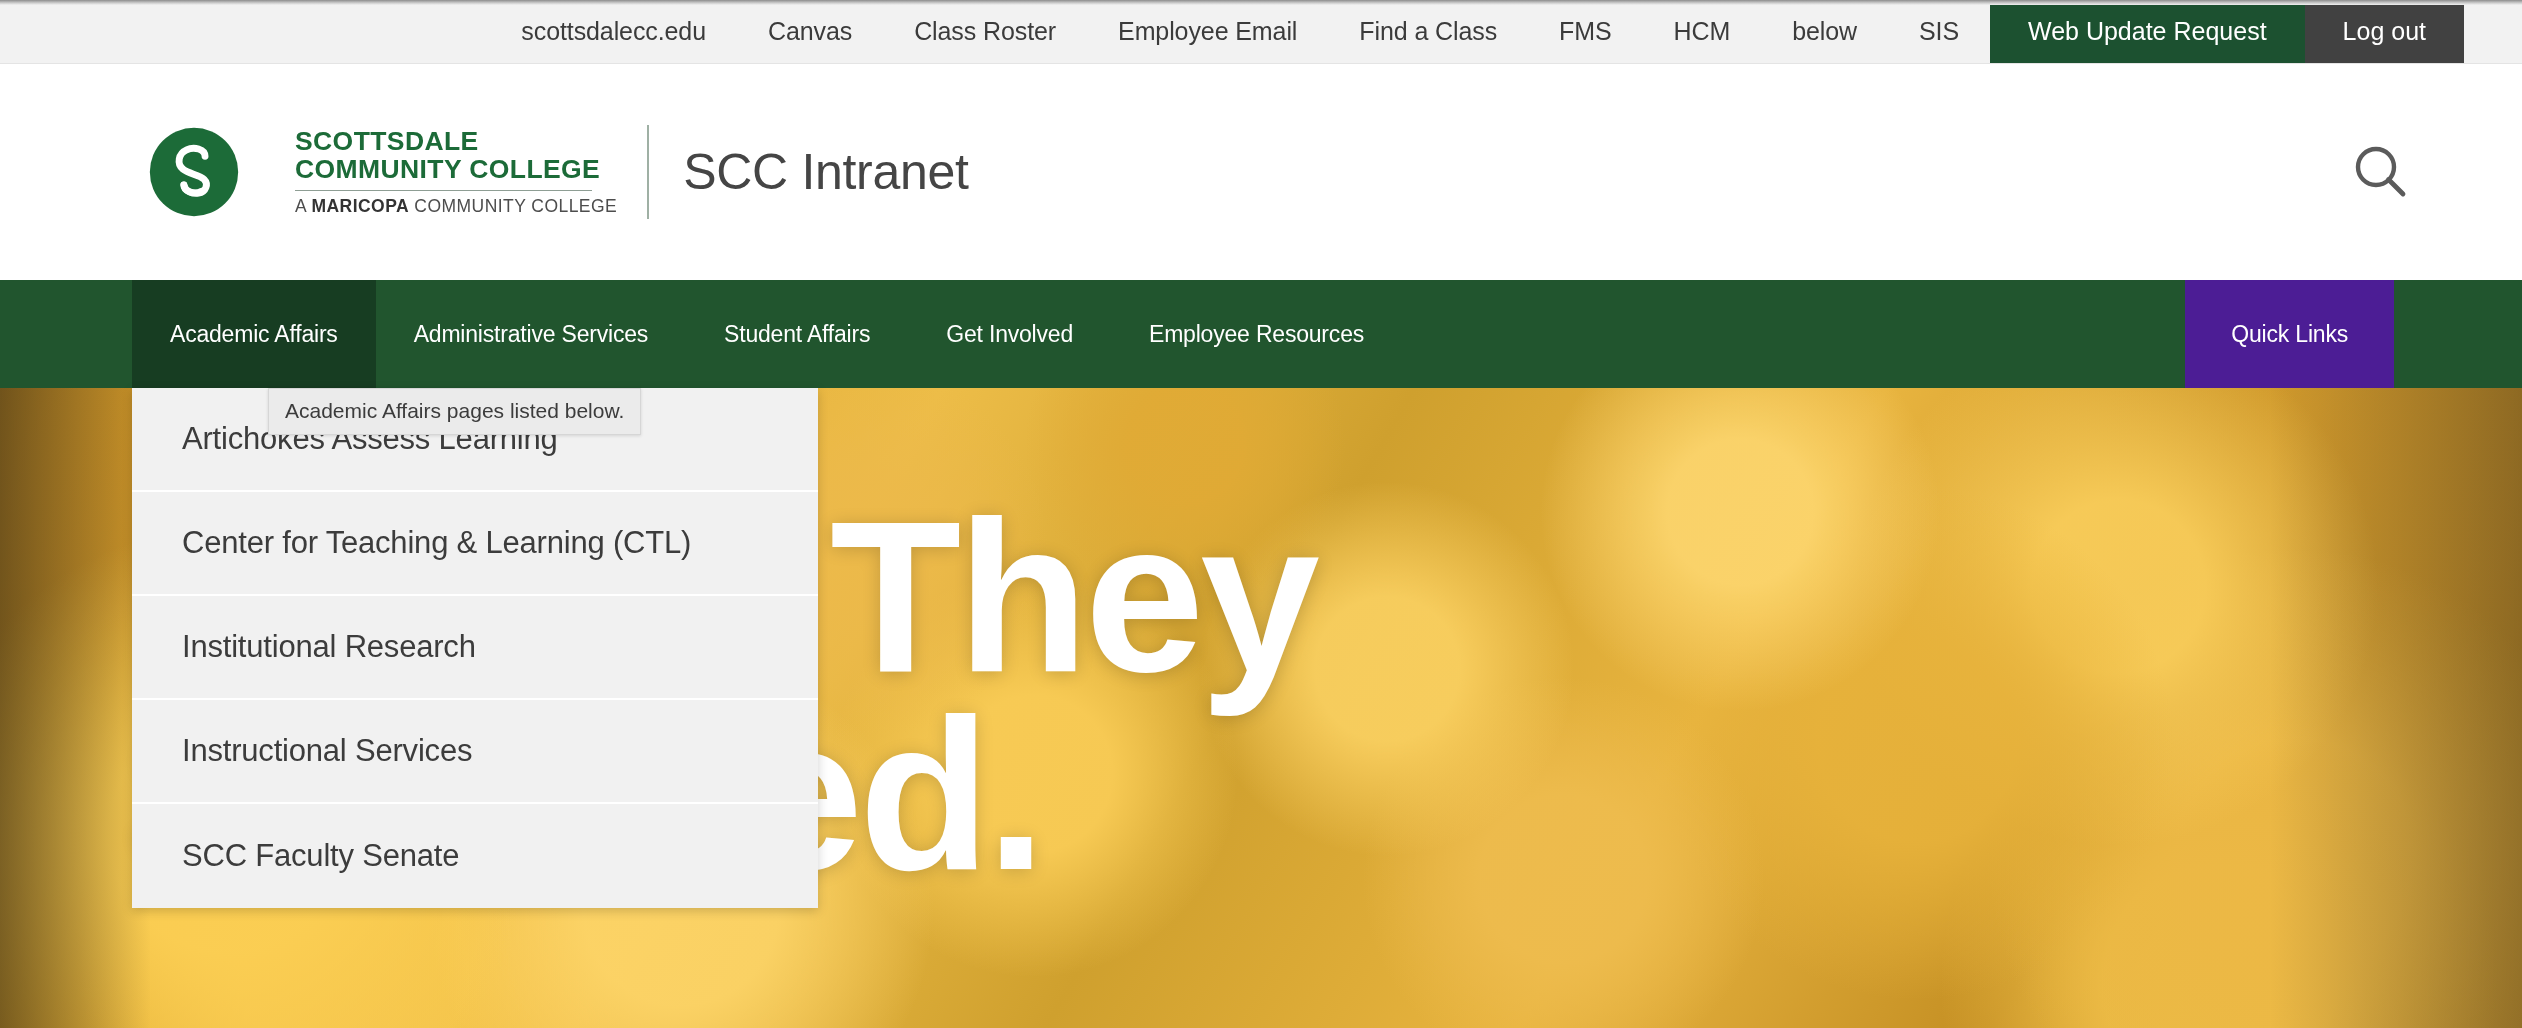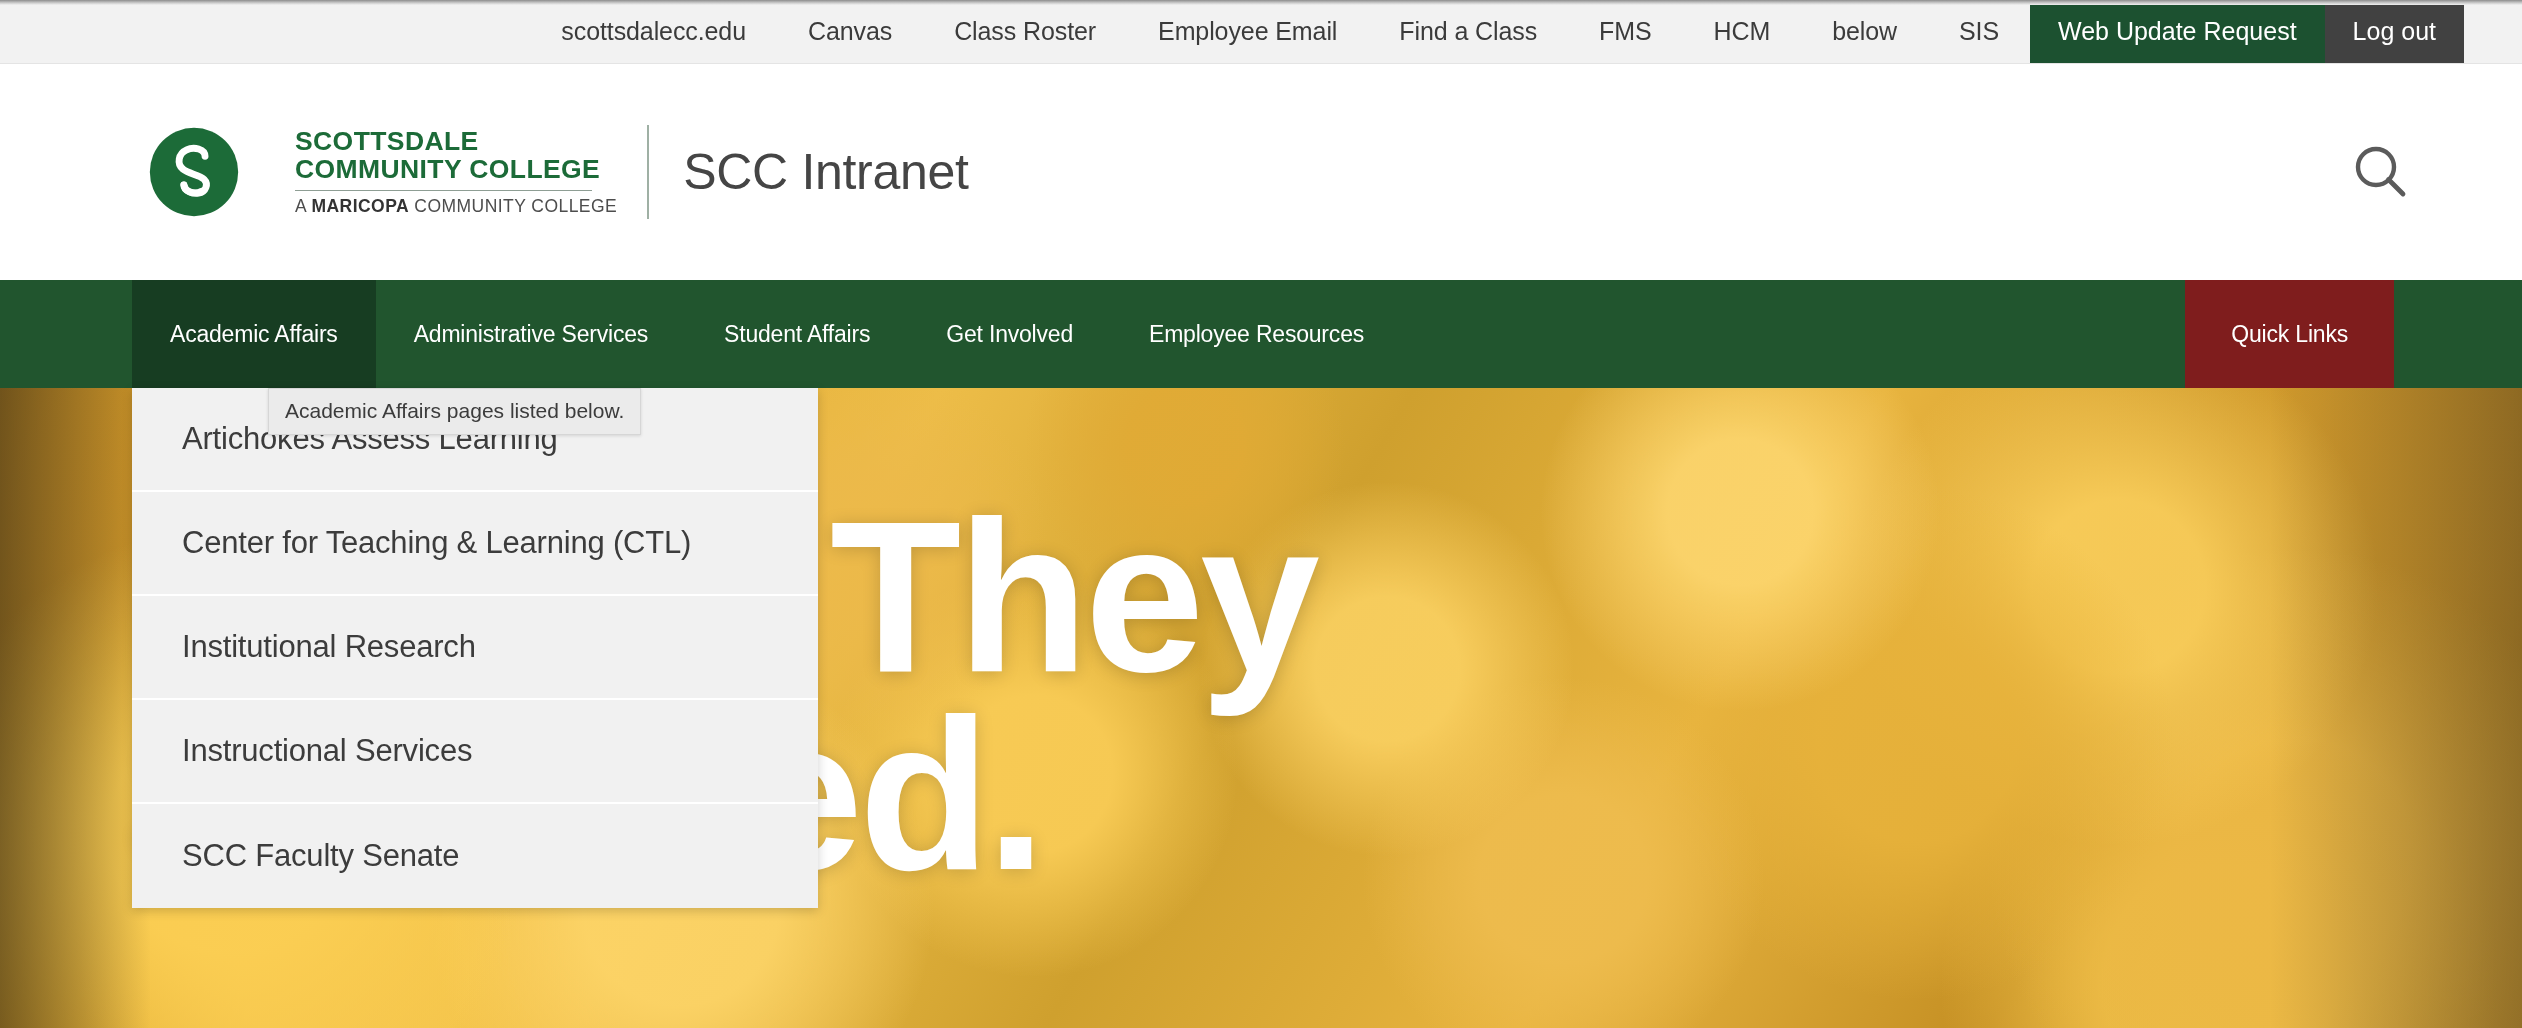--- a/index.html
+++ b/index.html
@@ -46,21 +46,21 @@
     color: #3b3b3b;
     letter-spacing: -0.1px;
     text-decoration: none;
     white-space: nowrap;
     cursor: pointer;
   }
   .util-cta {
     display: flex;
     align-items: center;
     height: 100%;
-    padding: 0 28px;
+    padding: 0 38px;
     font-size: 25px;
     color: #ffffff;
     white-space: nowrap;
     cursor: pointer;
   }
   .util-cta.green  { background: #1c5130; }
   .util-cta.dark   { background: #414141; }
   .util-spacer-right { width: 58px; background: #f2f2f2; }
 
   
@@ -218,21 +218,21 @@
     display: flex;
     align-items: center;
     padding: 0 38px;
     font-size: 23px;
     color: #ffffff;
     white-space: nowrap;
     cursor: pointer;
     letter-spacing: -0.2px;
   }
   .nav-item.active { background: #173d22; }
-  .nav-item.quick  { background: #7f1d1d; margin-left: auto; padding: 0 46px; }
+  .nav-item.quick  { background: #4c1d95; margin-left: auto; padding: 0 46px; }
   .nav-tail { width: 128px; flex: 0 0 128px; }
 
   
   .nav-tooltip {
     position: absolute;
     left: 268px;
     top: 108px;
     z-index: 40;
     background: #ebebeb;
     color: #3c3c3c;

